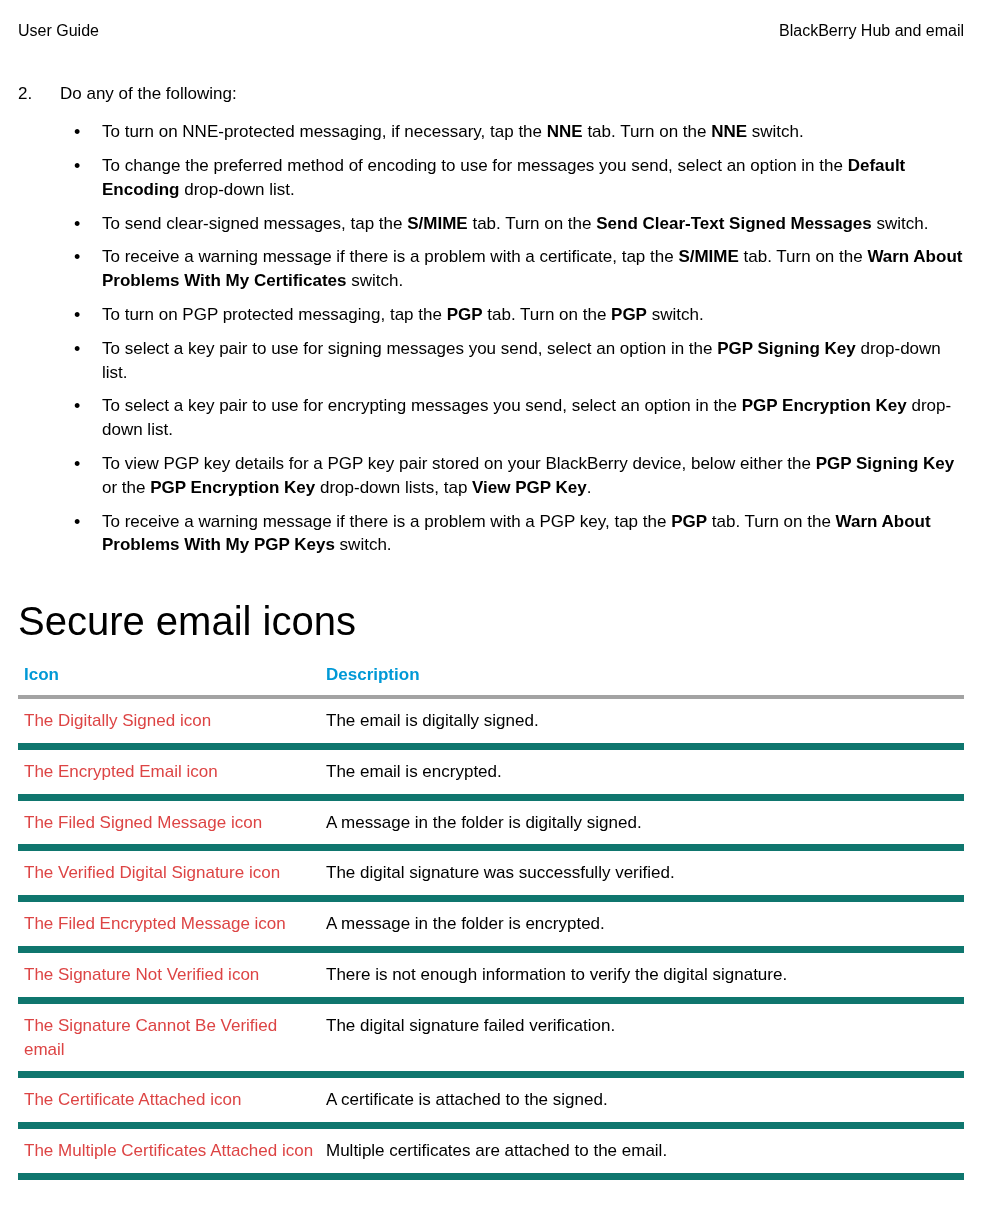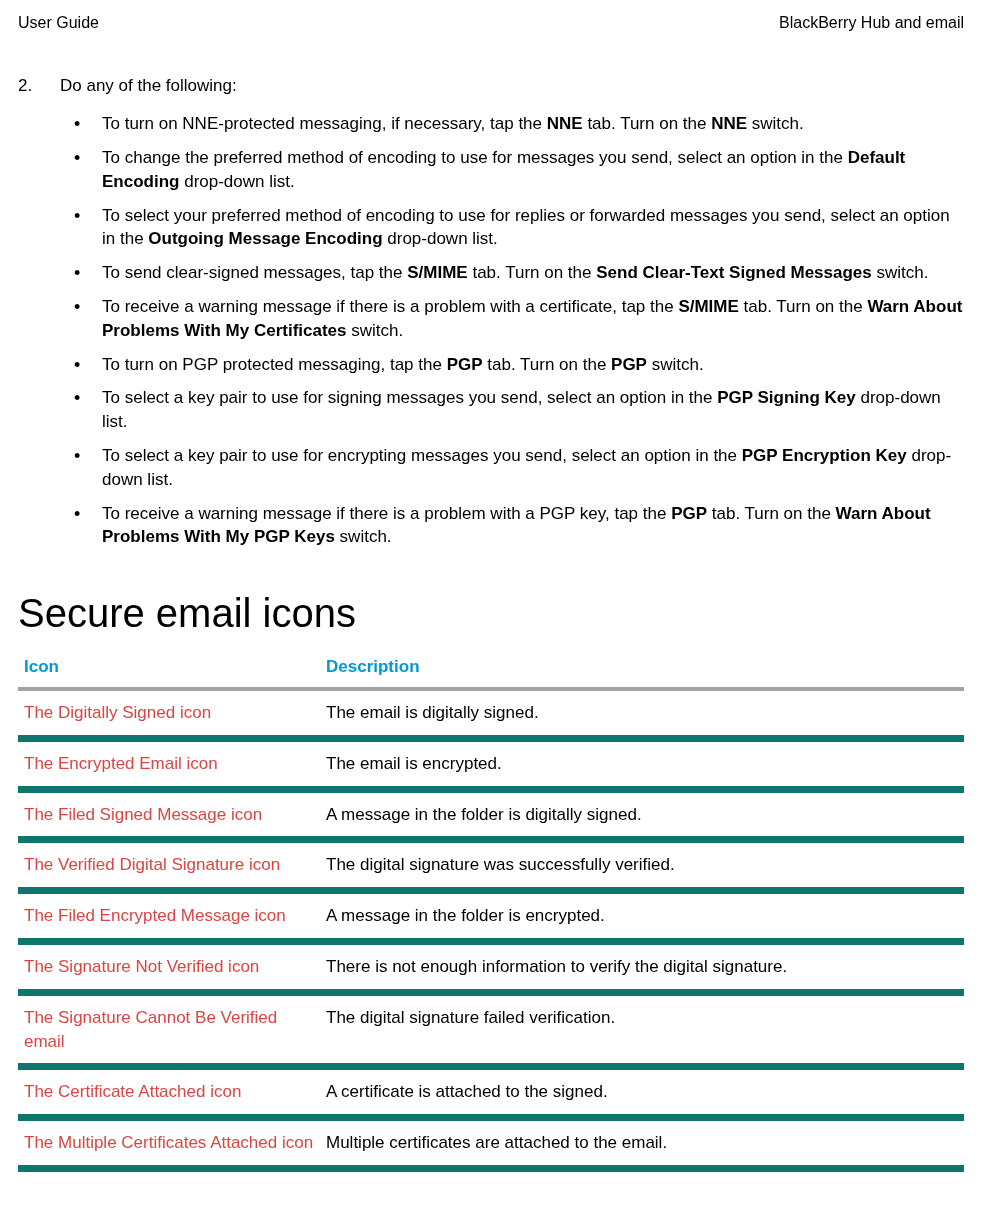--- a/index.html
+++ b/index.html
@@ -10,20 +10,21 @@
     margin: 0;
     padding: 12px 18px 28px 18px;
     width: 982px;
     box-sizing: border-box;
   }
   .hdr {
     display: flex;
     justify-content: space-between;
     font-size: 16px;
     margin-bottom: 40px;
+    margin-top: 8px;
   }
   .step {
     display: flex;
     margin-bottom: 14px;
   }
   .step-num { width: 42px; flex-shrink:0; }
   ul.bullets {
     list-style: none;
     padding: 0;
     margin: 0 0 0 56px;
@@ -75,26 +76,26 @@
 </div>
 
 <div class="step">
   <span class="step-num">2.</span>
   <span>Do any of the following:</span>
 </div>
 
 <ul class="bullets" id="bullet-list">
     <li>To turn on NNE-protected messaging, if necessary, tap the <b>NNE</b> tab. Turn on the <b>NNE</b> switch.</li>
     <li>To change the preferred method of encoding to use for messages you send, select an option in the <b>Default Encoding</b> drop-down list.</li>
-    <li>To select your preferred method of encoding to use for replies or forwarded messages you send, select an option in the <b>Outgoing Message Encoding</b> drop-down list.</li>
     <li>To send clear-signed messages, tap the <b>S/MIME</b> tab. Turn on the <b>Send Clear-Text Signed Messages</b> switch.</li>
     <li>To receive a warning message if there is a problem with a certificate, tap the <b>S/MIME</b> tab. Turn on the <b>Warn About Problems With My Certificates</b> switch.</li>
     <li>To turn on PGP protected messaging, tap the <b>PGP</b> tab. Turn on the <b>PGP</b> switch.</li>
     <li>To select a key pair to use for signing messages you send, select an option in the <b>PGP Signing Key</b> drop-down list.</li>
     <li>To select a key pair to use for encrypting messages you send, select an option in the <b>PGP Encryption Key</b> drop-down list.</li>
+    <li>To view PGP key details for a PGP key pair stored on your BlackBerry device, below either the <b>PGP Signing Key</b> or the <b>PGP Encryption Key</b> drop-down lists, tap <b>View PGP Key</b>.</li>
     <li>To receive a warning message if there is a problem with a PGP key, tap the <b>PGP</b> tab. Turn on the <b>Warn About Problems With My PGP Keys</b> switch.</li>
   </ul>
 
 <h2 class="section">Secure email icons</h2>
 
 <table class="icons">
   <thead>
     <tr>
       <th>Icon</th>
       <th>Description</th>

